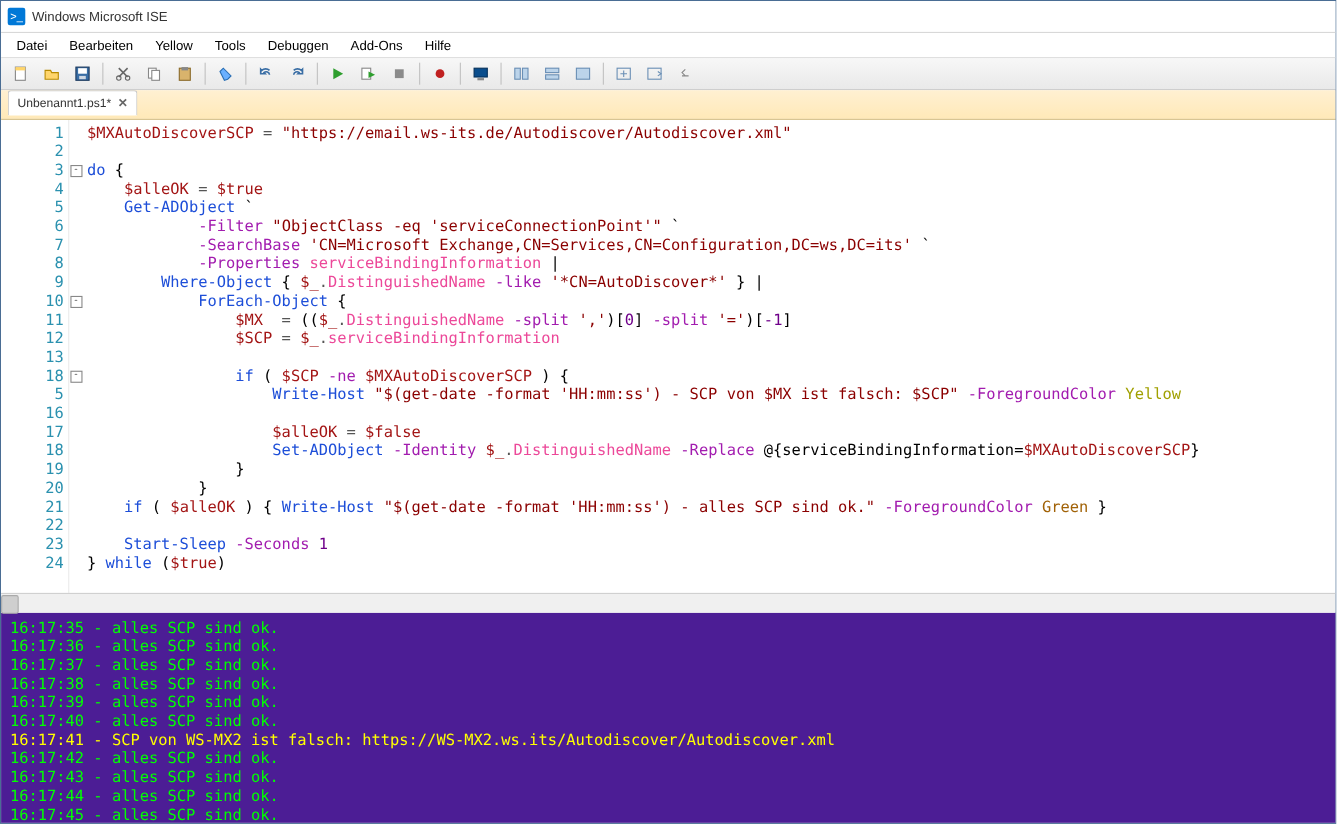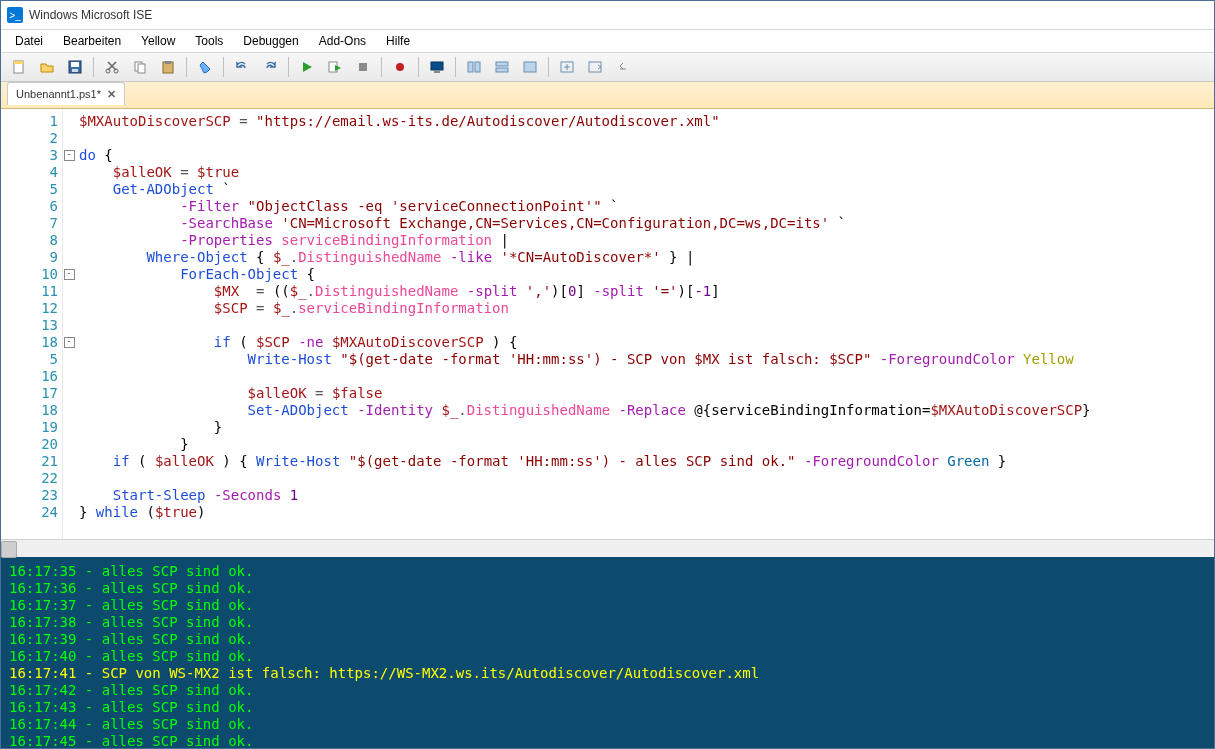--- a/index.html
+++ b/index.html
@@ -32,26 +32,26 @@
   
   .t-var{color:#a31515}      
   .t-op{color:#555}          
   .t-str{color:#8b0000}      
   .t-num{color:#6f008a}      
   .t-kw{color:#1d4ed8}       
   .t-par{color:#a21caf}
   .t-member{color:#ec4899}
   .t-pun{color:#000}
   .t-fc-yellow{color:#a0a000}
-  .t-fc-green{color:#0369a1}
+  .t-fc-green{color:#a16207}
   
   .hscroll{height:17px;background:#f0f0f0;border-top:1px solid #d0d0d0;position:relative}
   .hscroll .thumb{position:absolute;left:0;top:1px;height:15px;width:14px;background:#cfcfcf;border:1px solid #aaa;border-radius:2px}
   
-  .console{flex:1;background:#0c4a6e;color:#eee;font-family:Consolas,monospace;font-size:14px;line-height:17px;padding:6px 8px;overflow:hidden;white-space:pre}
+  .console{flex:1;background:#4c1d95;color:#eee;font-family:Consolas,monospace;font-size:14px;line-height:17px;padding:6px 8px;overflow:hidden;white-space:pre}
   .console .ok{color:#00ff00}
   .console .warn{color:#ffff00}
 </style>
 </head>
 <body>
 
 <div class="window">
 
   <div class="titlebar">
     <div class="appicon">&gt;_</div>

